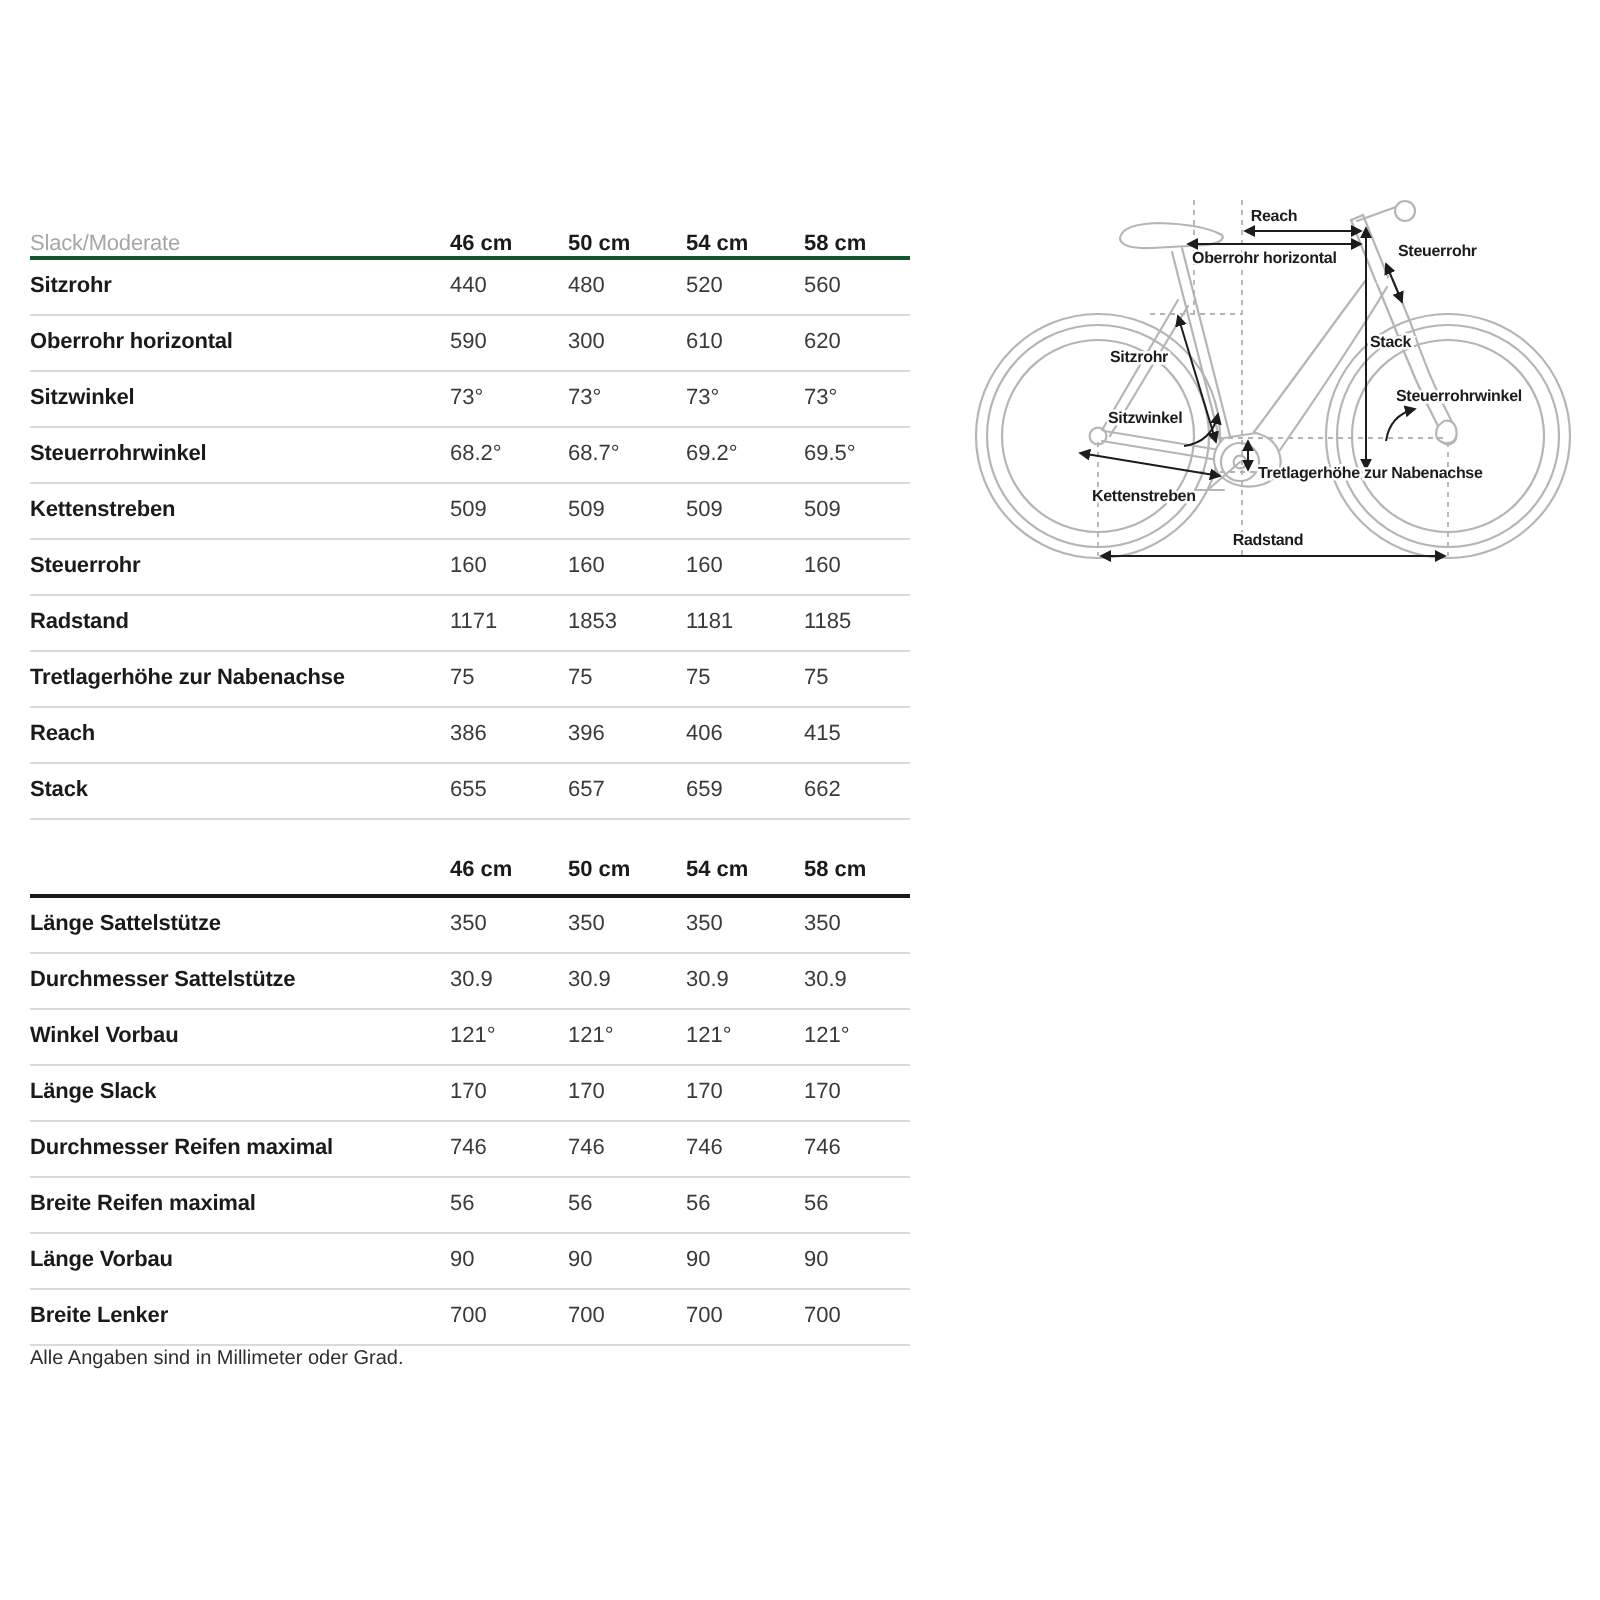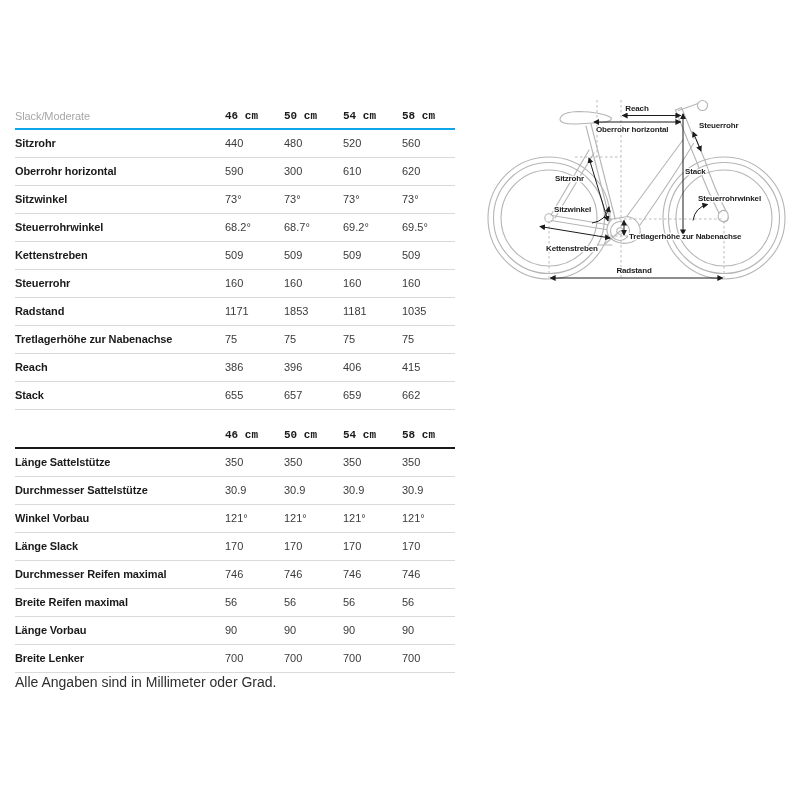--- a/index.html
+++ b/index.html
@@ -1,30 +1,30 @@
 <!DOCTYPE html>
 <html><head>
 <meta charset="utf-8">
 <style>
   html,body{margin:0;padding:0;background:#fff;}
   body{width:800px;height:800px;position:relative;overflow:hidden;
        font-family:"Liberation Sans",sans-serif;-webkit-font-smoothing:antialiased;}
 
   
   .table-wrap{position:absolute;left:15px;top:104px;width:440px;}
-  .hrow{display:flex;align-items:center;height:24px;border-bottom:2px solid #0ea5e9;}
+  .hrow{display:flex;align-items:flex-end;height:24px;border-bottom:2px solid #14532d;}
   .hrow2{display:flex;align-items:flex-end;height:31px;border-bottom:2px solid #1a1a1a;padding-bottom:6px;}
   .row{display:flex;align-items:center;height:27px;border-bottom:1px solid #dadada;}
   .cell{font-size:11px;line-height:1;}
   .lbl{width:210px;flex:0 0 210px;font-weight:700;color:#1a1a1a;letter-spacing:-0.1px;}
   .col{width:59px;flex:0 0 59px;text-align:left;}
-  .chead{font-weight:700;color:#1a1a1a;font-family:Liberation Mono, monospace;}
+  .chead{font-weight:700;color:#1a1a1a;}
   .ghost{color:#a6a6a6;font-weight:400;}
   .val{font-weight:400;color:#3a3a3a;}
-  .footnote{position:absolute;left:15px;top:674px;font-size:14px;color:#2e2e2e;}
+  .footnote{position:absolute;left:15px;top:674px;font-size:10px;color:#2e2e2e;}
 
   
   .diagram{position:absolute;left:482px;top:93px;width:316px;height:200px;}
   .bike{stroke:#b5b5b5;stroke-width:1.1;fill:none;stroke-linecap:round;stroke-linejoin:round;}
   .bikefill{stroke:#b5b5b5;stroke-width:1.1;fill:#fff;stroke-linejoin:round;}
   .dash{stroke:#b3b3b3;stroke-width:0.9;fill:none;stroke-dasharray:2.5 2.5;}
   .dim{stroke:#1c1c1c;stroke-width:1;fill:none;}
   .dlabel{font-family:"Liberation Sans",sans-serif;font-size:8px;font-weight:700;
           letter-spacing:-0.15px;fill:#1c1c1c;paint-order:stroke;stroke:#ffffff;stroke-width:2.4px;}
 </style>
@@ -82,21 +82,21 @@
         <div class="cell col val">160</div>
         <div class="cell col val">160</div>
         <div class="cell col val">160</div>
         <div class="cell col val">160</div>
       </div>
       <div class="row">
         <div class="cell lbl">Radstand</div>
         <div class="cell col val">1171</div>
         <div class="cell col val">1853</div>
         <div class="cell col val">1181</div>
-        <div class="cell col val">1035</div>
+        <div class="cell col val">1185</div>
       </div>
       <div class="row">
         <div class="cell lbl">Tretlagerhöhe zur Nabenachse</div>
         <div class="cell col val">75</div>
         <div class="cell col val">75</div>
         <div class="cell col val">75</div>
         <div class="cell col val">75</div>
       </div>
       <div class="row">
         <div class="cell lbl">Reach</div>

